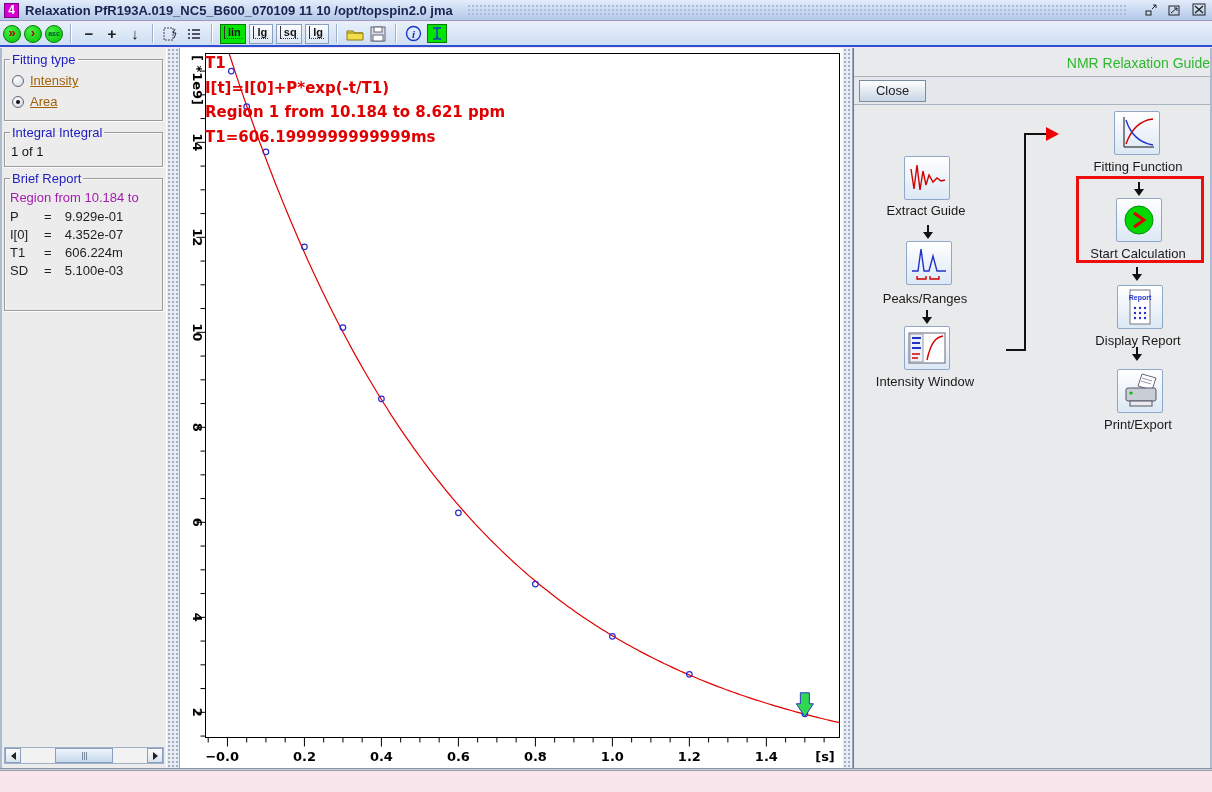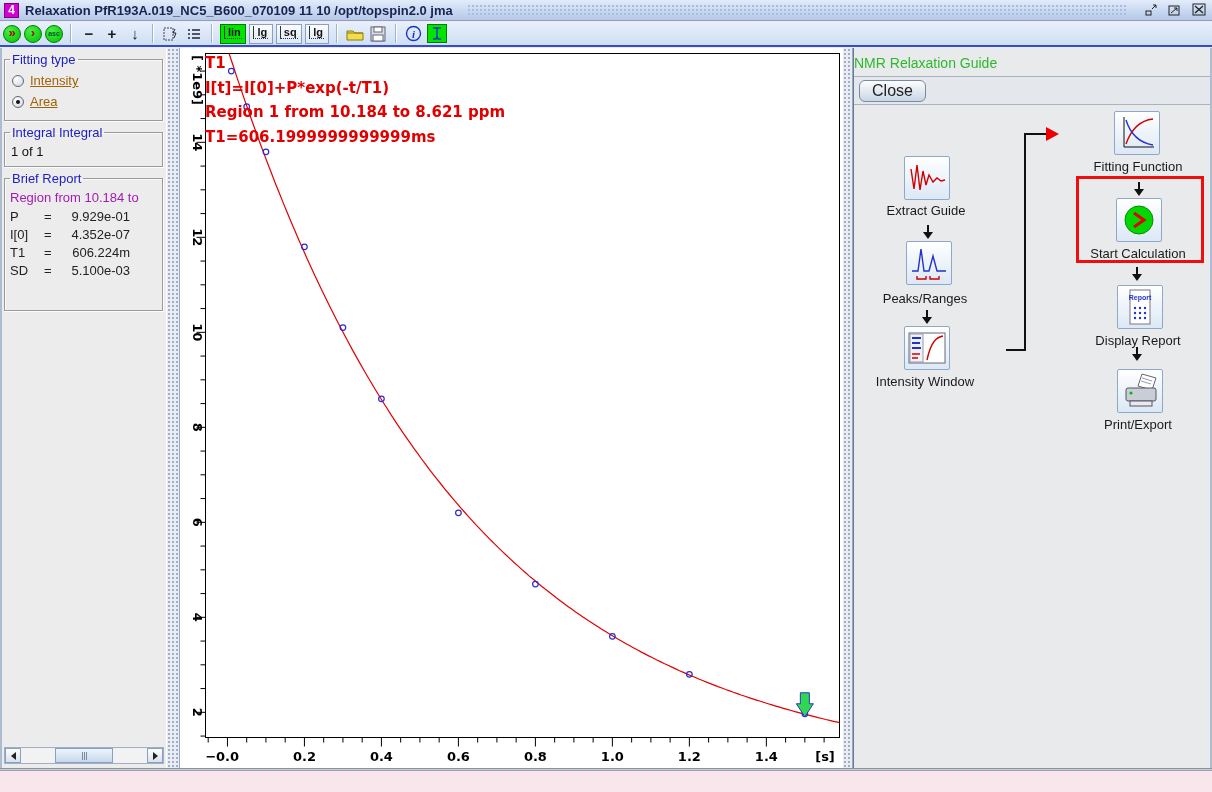--- a/index.html
+++ b/index.html
@@ -65,45 +65,45 @@
   fieldset {
     margin:4px 3px 0 2px; padding:2px 5px 5px 5px;
     border:1px solid #9a9a9a; box-shadow:1px 1px 0 rgba(255,255,255,.9), inset 1px 1px 0 rgba(255,255,255,.7);
   }
   legend { color:#2020c0; font-size:13px; padding:0 2px; }
   .radio-row { display:flex; align-items:center; gap:6px; margin:4px 0 6px 2px; color:#a16207;text-decoration:underline; }
   .radio { width:12px; height:12px; border-radius:50%; border:1px solid #667; background:radial-gradient(circle at 35% 30%,#fff,#cdd5de); position:relative; flex:0 0 auto; }
   .radio.checked::after { content:""; position:absolute; left:3px; top:3px; width:4px; height:4px; border-radius:50%; background:#111; }
   .report-line { white-space:nowrap; overflow:hidden; color:#a21caf; margin:2px 0 4px 0; }
   .report-row { display:grid; grid-template-columns:34px 14px 72px; margin:3px 0; color:#222; }
-  .report-row .val { text-align:right; }
+  .report-row .val { text-align:center; }
   .hscroll {
     position:absolute; left:2px; right:2px; bottom:4px; height:17px;
     background:#f2f2f2; border:1px solid #9fb0c8; display:flex; align-items:stretch;
   }
   .hs-btn { width:16px; background:linear-gradient(#fdfdfd,#d7e2ef); border:1px solid #8aa0be; display:flex; align-items:center; justify-content:center; }
   .hs-track { flex:1; position:relative; }
   .hs-thumb {
     position:absolute; left:34px; top:0; bottom:0; width:58px;
     background:linear-gradient(#eef4fb,#c6d8ec); border:1px solid #8aa0be;
     display:flex; align-items:center; justify-content:center; gap:1px;
   }
   .hs-thumb i { width:1px; height:8px; background:#7a8aa0; }
   .tri-l { width:0;height:0;border-top:4px solid transparent;border-bottom:4px solid transparent;border-right:5px solid #222; }
   .tri-r { width:0;height:0;border-top:4px solid transparent;border-bottom:4px solid transparent;border-left:5px solid #222; }
   
   .plot-area { width:662px; height:720px; background:#fff; position:relative; flex:0 0 auto; }
   
   .right-panel { width:359px; height:720px; background:#e9eaec; position:relative; border-left:1px solid #6a7a95; border-right:2px solid #aebcd2; flex:0 0 auto; }
-  .rp-title { position:absolute; left:0; right:0; top:7px; text-align:left; color:#2db82d; font-size:14px; }
+  .rp-title { position:absolute; left:0; right:0; top:7px; text-align:right; color:#2db82d; font-size:14px; }
   .rp-closerow { position:absolute; left:0; right:0; top:28px; height:29px; background:#e4e7eb; border-top:1px solid #aab4c0; border-bottom:1px solid #aab4c0; }
   .close-btn {
     position:absolute; left:5px; top:3px; width:67px; height:22px;
-    background:linear-gradient(#fdfdfd,#c9d6e6); border:1px solid #7a8aa0; border-radius:6px;
-    font-size:16px; color:#222; text-align:center; line-height:20px;
+    background:linear-gradient(#fdfdfd,#c9d6e6); border:1px solid #7a8aa0; border-radius:0;
+    font-size:13px; color:#222; text-align:center; line-height:20px;
   }
   .wf-icon {
     position:absolute; width:46px; height:44px;
     background:linear-gradient(#ffffff,#dce8f5); border:1px solid #8fa8c8; border-radius:2px;
     display:flex; align-items:center; justify-content:center;
   }
   .wf-label { position:absolute; width:170px; text-align:center; font-size:13px; color:#1a1a1a; white-space:nowrap; }
   .wf-arrow { position:absolute; width:10px; height:14px; }
   .conn { position:absolute; background:#111; }
   .conn-head { position:absolute; width:0; height:0; border-top:7px solid transparent; border-bottom:7px solid transparent; border-left:13px solid #ee0000; }

